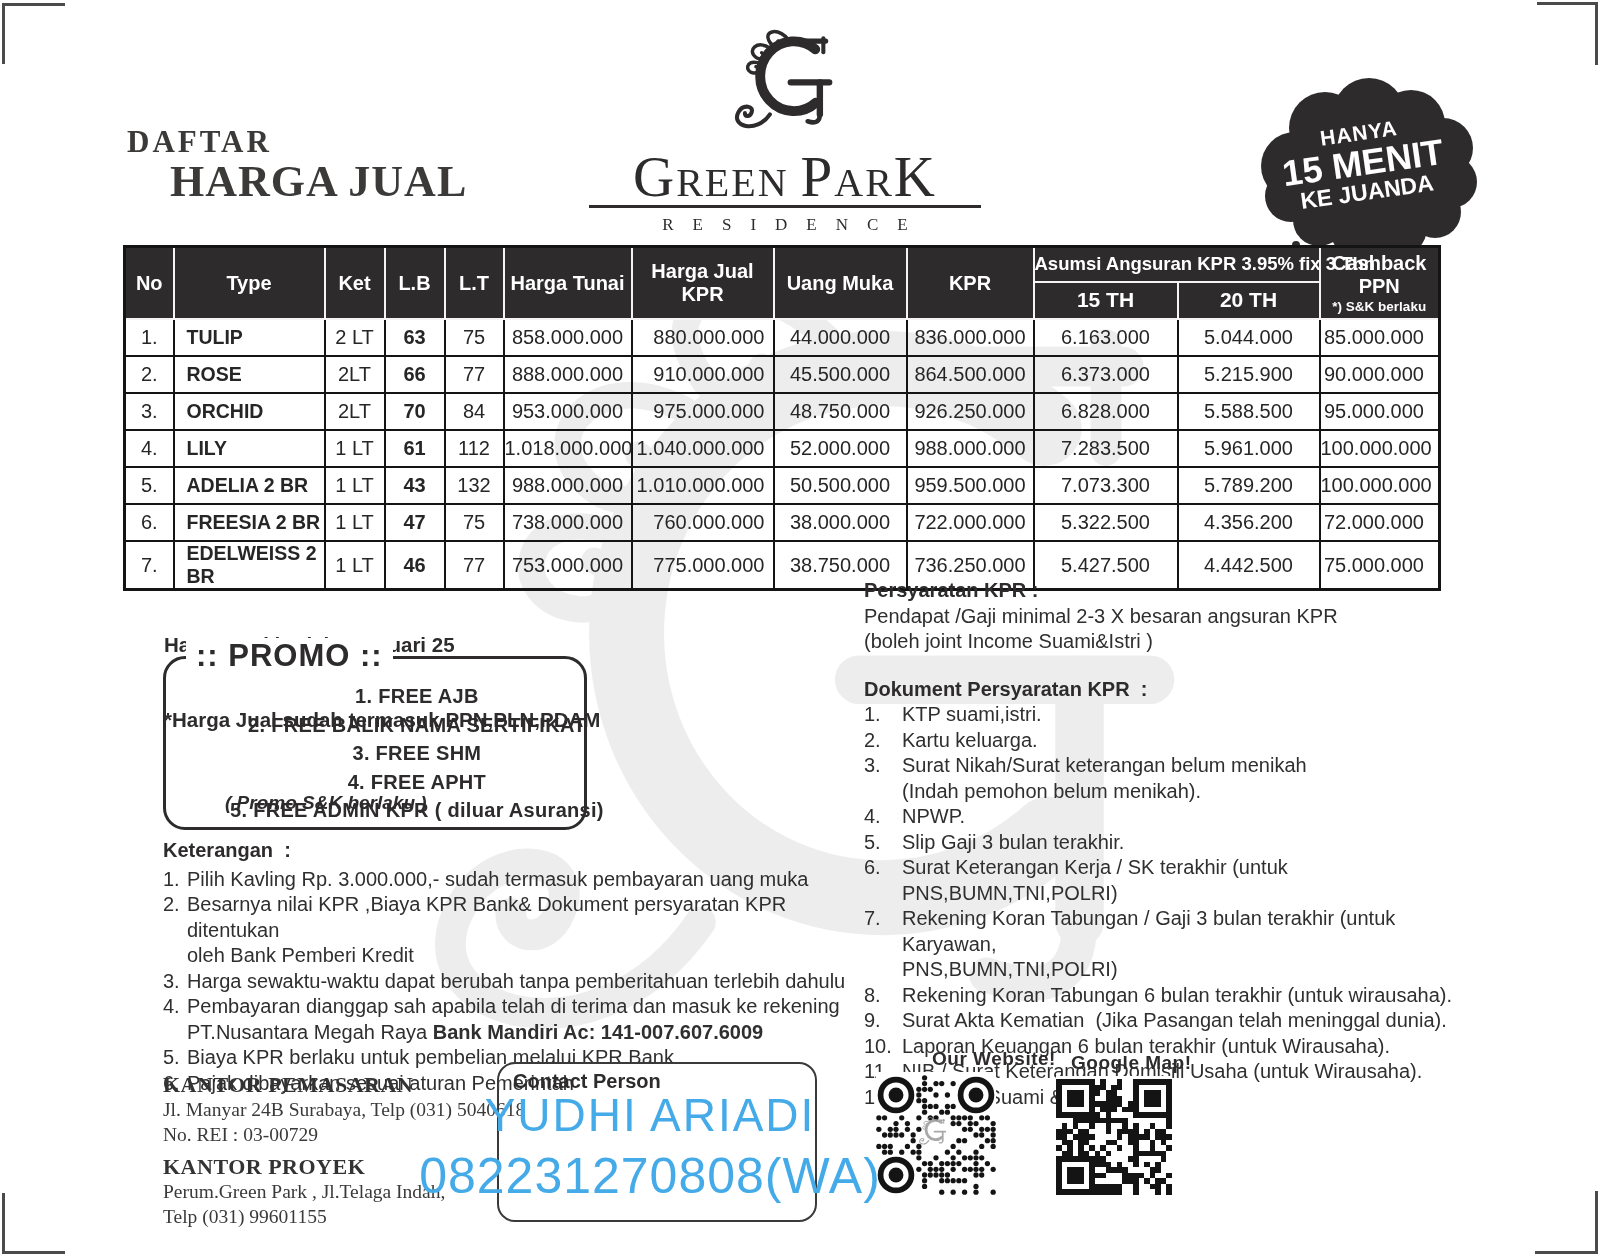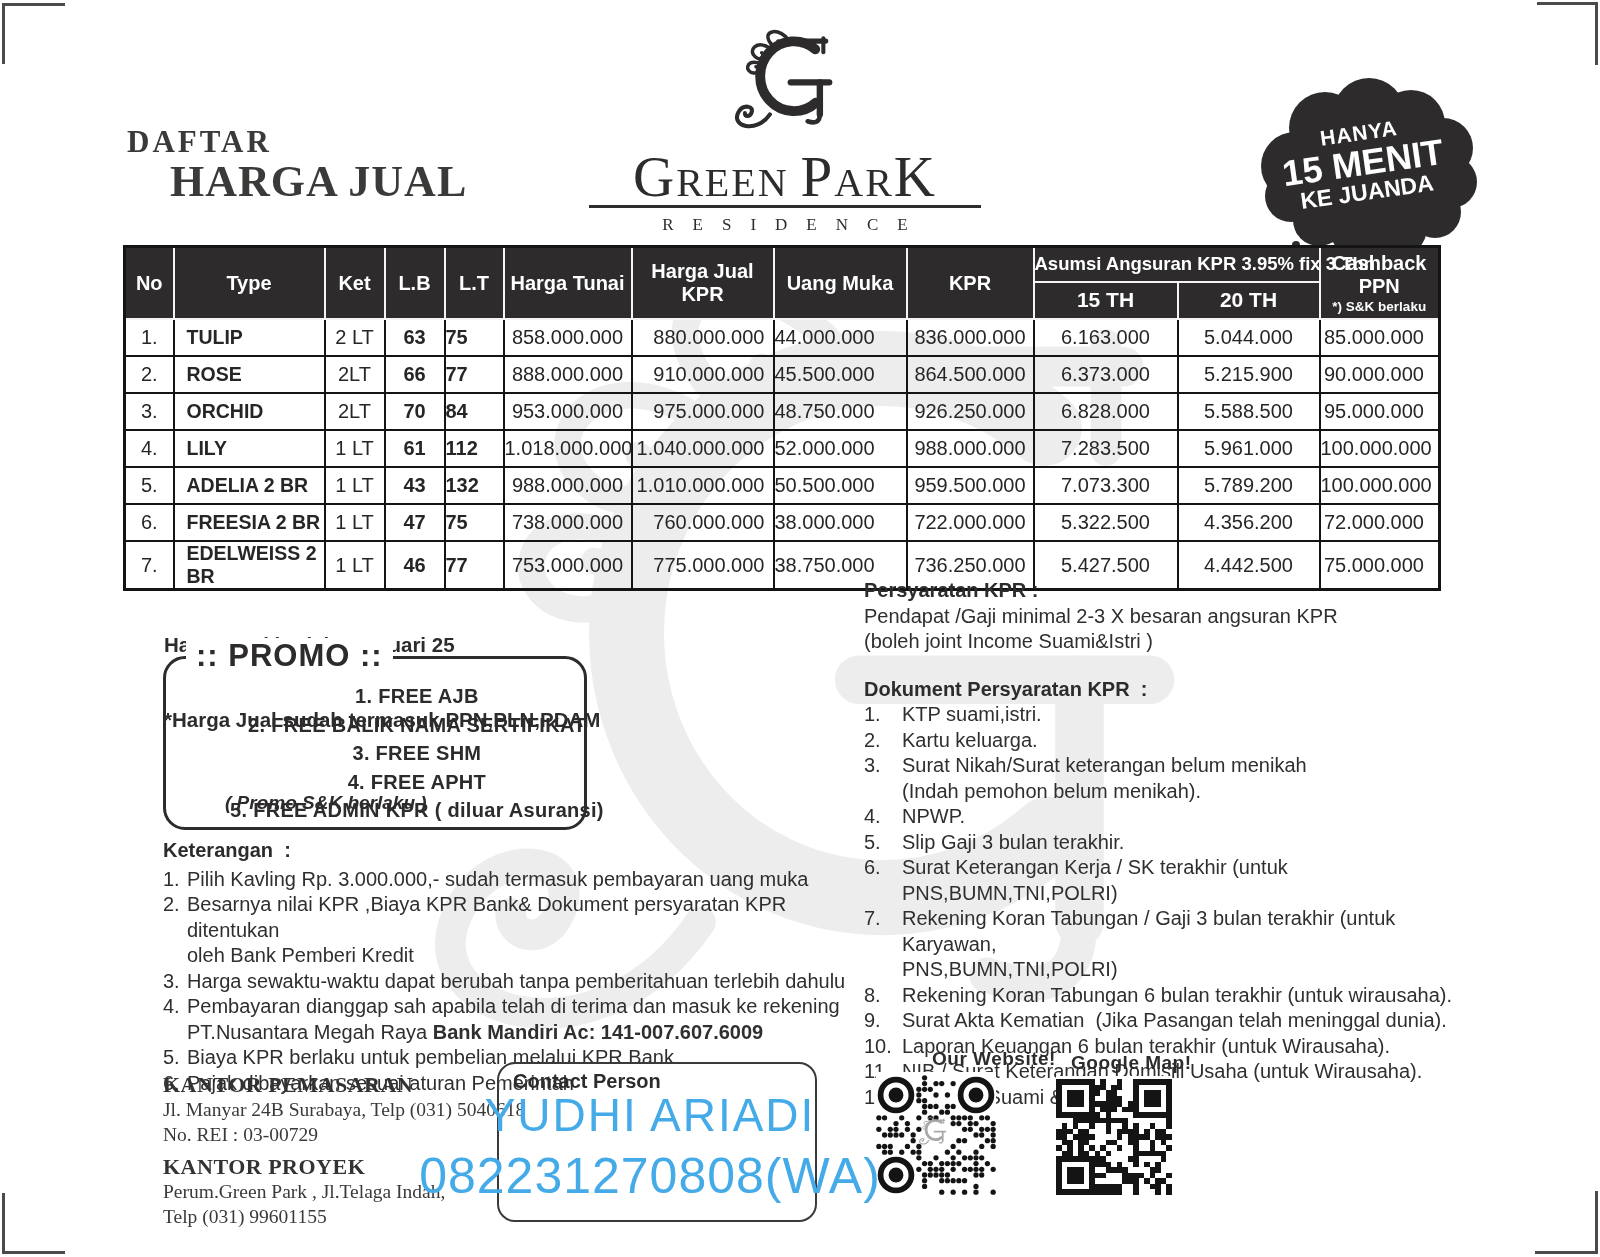--- a/index.html
+++ b/index.html
@@ -49,24 +49,24 @@
   .price-table th{background:#2d2b2c;color:#fff;border:2px solid #f4f4f4;font-weight:bold;padding:0;}
   .price-table td{border:2px solid #141414;height:35px;padding:0;background:transparent;}
   th.h-top{height:70px;font-size:20px;}
   th.h-asumsi{height:32px;font-size:18.5px;white-space:nowrap;}
   th.h-sub{height:34px;font-size:21px;}
   .cashback-sub{display:block;font-size:13.5px;font-weight:bold;margin-top:1px;}
   td.c0{text-align:center;}
   td.c1{text-align:left;padding-left:12px;font-weight:bold;font-size:19.5px;}
   td.c2{text-align:center;}
   td.c3{text-align:center;font-weight:bold;}
-  td.c4{font-weight:bold;}
+  td.c4{text-align:center;}
   td.c5{text-align:center;}
   td.c6{text-align:right;padding-right:8px;margin-left:12px;}
-  td.c7{text-align:left;}
+  td.c7{text-align:center;}
   td.c8{text-align:center;border-radius:10px;}
   td.c9{text-align:center;}
   td.c10{text-align:center;}
   td.c11{text-align:right;padding-right:14px;}
 
   
   .notes{position:absolute;left:164px;top:582px;font-weight:bold;font-size:20.5px;line-height:25px;color:#2d2b2c;z-index:1;white-space:pre-wrap;}
 
   
   .promo-box{position:absolute;left:163px;top:656px;width:418px;height:168px;border:3px solid #2d2b2c;border-radius:22px;z-index:1;}

